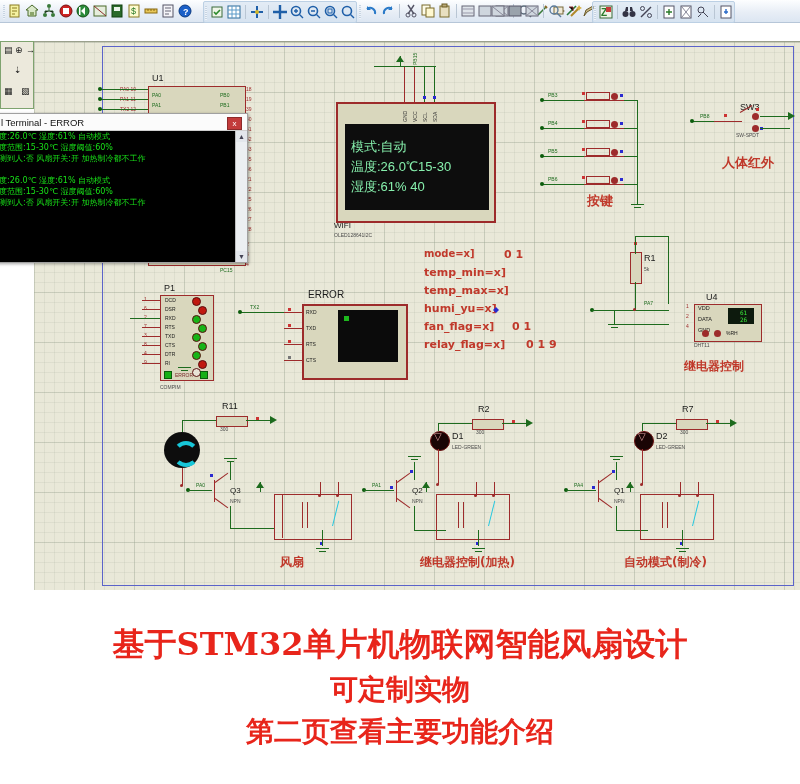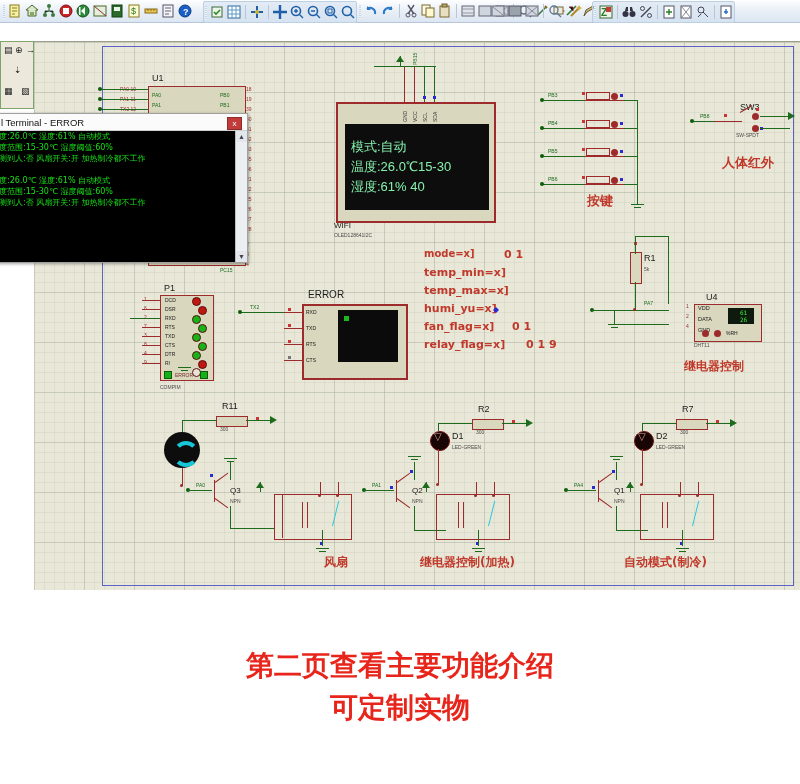--- a/index.html
+++ b/index.html
@@ -650,21 +650,21 @@
       <div class="rwire v" style="left:248px;top:452px;height:44px;"></div>
       <span class="vcc" style="left:222px;top:440px;"></span>
       <div class="rwire v" style="left:286px;top:440px;height:14px;"></div>
       <div class="rwire v" style="left:304px;top:440px;height:14px;"></div>
       <span class="node" style="left:284px;top:452px;"></span>
       <span class="node" style="left:302px;top:452px;"></span>
       <div class="swarm" style="left:298px;top:458px;transform:rotate(14deg);"></div>
       <span class="sq-b" style="left:286px;top:500px;"></span>
       <div class="wire v" style="left:288px;top:488px;height:16px;"></div>
       <span class="gnd" style="left:282px;top:506px;"></span>
-      <span class="cntext" style="left:246px;top:512px;font-size:12px;margin-left:44px;">风扇</span>
+      <span class="cntext" style="left:246px;top:512px;font-size:12px;">风扇</span>
     </div>
 
     <div>
       <span class="reflbl" style="left:444px;top:362px;font-size:9px;">R2</span>
       <div class="body" style="left:438px;top:377px;width:30px;height:9px;"></div>
       <span class="vallbl" style="left:442px;top:387px;">300</span>
       <div class="wire h" style="left:468px;top:381px;width:26px;"></div>
       <span class="sq-r" style="left:478px;top:378px;"></span>
       <span class="arrowR" style="left:492px;top:377px;"></span>
       <div class="wire h" style="left:404px;top:381px;width:34px;"></div>
@@ -763,17 +763,18 @@
       <div class="term-line">温度范围:15-30℃   湿度阈值:60%</div>
       <div class="term-line">检测到人:否  风扇开关:开  加热制冷都不工作</div>
     </div>
     <div class="term-sb">
       <span class="arr" style="top:0;">▲</span>
       <span class="arr" style="bottom:0;">▼</span>
     </div>
   </div>
 
   <div class="caption">
+    <div class="cap-l cap1">基于STM32单片机物联网智能风扇设计</div>
+    <div class="cap-l cap2">可定制实物</div>
     <div class="cap-l cap3">第二页查看主要功能介绍</div>
-    <div class="cap-l cap2">可定制实物</div>
   </div>
 
 </div>
 
 </body></html>

